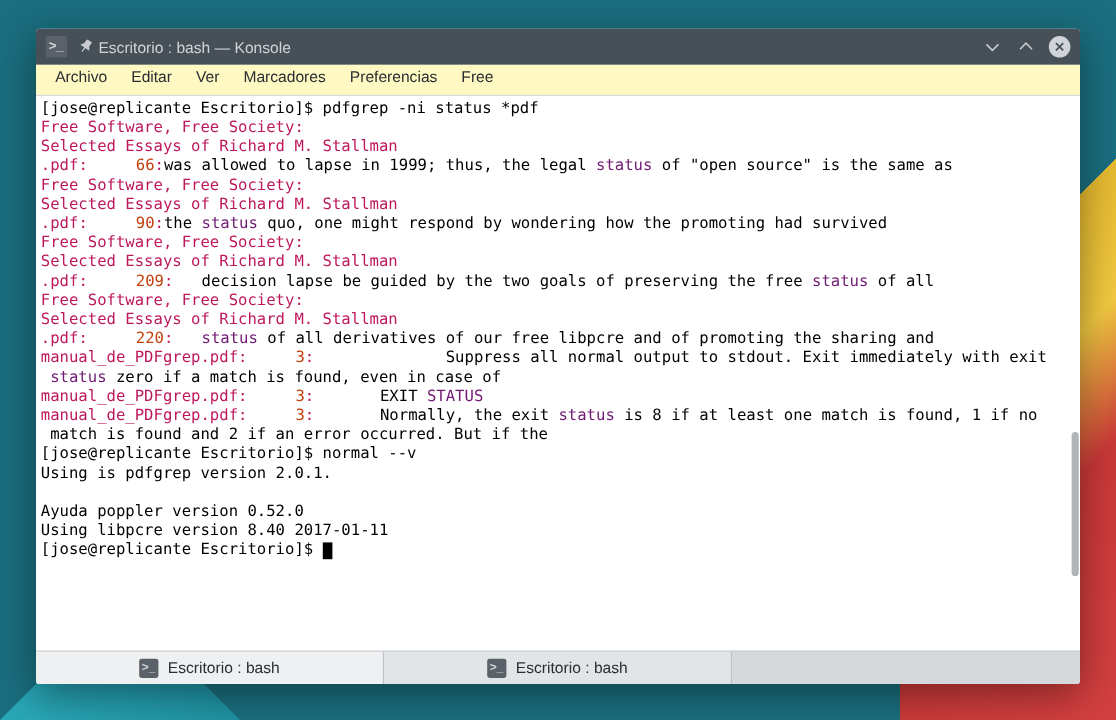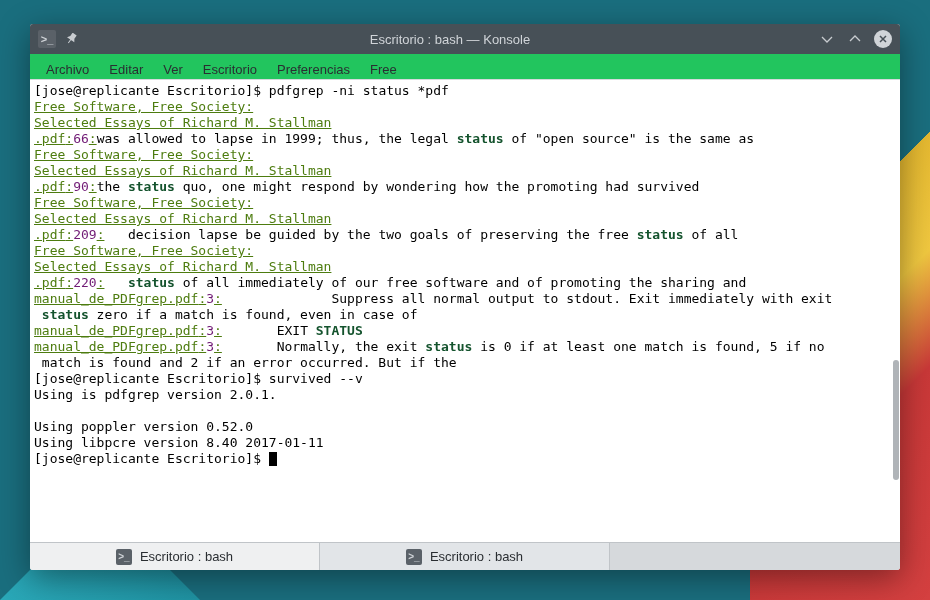--- a/index.html
+++ b/index.html
@@ -43,21 +43,21 @@
 .titlebar {
   height: 30px;
   background: #475057;
   display: flex;
   align-items: center;
   padding: 0 8px;
   color: #d0d4d8;
   font-size: 13px;
 }
 .titlebar-left { display: flex; gap: 8px; align-items: center; }
-.titlebar-title { flex: 1; text-align: center; }
+.titlebar-title { flex: 1; text-align: left; }
 .titlebar-right { display: flex; gap: 10px; align-items: center; }
 .tb-icon {
   width: 18px; height: 18px;
   display: flex; align-items: center; justify-content: center;
   color: #c8ccd0;
   cursor: pointer;
 }
 .tb-prompt {
   width: 18px; height: 18px;
   background: #5a6168;
@@ -69,45 +69,45 @@
 .tb-pin { font-size: 13px; }
 .tb-close {
   width: 18px; height: 18px;
   background: #d0d4d8;
   border-radius: 50%;
   display: flex; align-items: center; justify-content: center;
   color: #475057;
 }
 .menubar {
   height: 26px;
-  background: #22c55e;
-  display: flex;
-  align-items: flex-end;
+  background: #fef9c3;
+  display: flex;
+  align-items: flex-start;
   padding: 0 8px;
   gap: 4px;
   font-size: 13px;
   color: #2a2e32;
   border-bottom: 1px solid #d6d9dc;
 }
 .menubar span { padding: 2px 8px; cursor: pointer; }
 .terminal {
   flex: 1;
   background: #ffffff;
   padding: 3px 4px;
   font-family: "DejaVu Sans Mono", "Liberation Mono", monospace;
   font-size: 13px;
   line-height: 16px;
   color: #000000;
   white-space: pre;
   overflow: hidden;
   position: relative;
 }
-.m { color: #4d7c0f; text-decoration: underline; }
-.g { color: #701a75; }
-.r { color: #14532d; font-weight: bold; }
+.m { color: #be185d; }
+.g { color: #c2410c; margin-left: 40px; }
+.r { color: #701a75; font-weight: normal; }
 .cursor {
   display: inline-block;
   width: 8px; height: 14px;
   background: #000;
   vertical-align: text-bottom;
 }
 .scrollbar {
   position: absolute;
   right: 0; top: 0; bottom: 0;
   width: 12px;
@@ -182,47 +182,47 @@
             <path d="M2 2 L8 8 M8 2 L2 8" stroke="#475057" stroke-width="1.5"></path>
           </svg>
       </div>
     </div>
   </div>
 
   <div class="menubar">
     <span>Archivo</span>
     <span>Editar</span>
     <span>Ver</span>
-    <span>Escritorio</span>
+    <span>Marcadores</span>
     <span>Preferencias</span>
     <span>Free</span>
   </div>
 
   <div class="terminal"><span>[jose@replicante Escritorio]$ </span><span>pdfgrep -ni status *pdf</span>
 <span class="m">Free Software, Free Society:</span>
 <span class="m">Selected Essays of Richard M. Stallman</span>
 <span class="m">.pdf</span><span class="m">:</span><span class="g">66</span><span class="m">:</span><span>was allowed to lapse in 1999; thus, the legal </span><span class="r">status</span><span> of "open source" is the same as</span>
 <span class="m">Free Software, Free Society:</span>
 <span class="m">Selected Essays of Richard M. Stallman</span>
 <span class="m">.pdf</span><span class="m">:</span><span class="g">90</span><span class="m">:</span><span>the </span><span class="r">status</span><span> quo, one might respond by wondering how the promoting had survived</span>
 <span class="m">Free Software, Free Society:</span>
 <span class="m">Selected Essays of Richard M. Stallman</span>
 <span class="m">.pdf</span><span class="m">:</span><span class="g">209</span><span class="m">:</span><span>   decision lapse be guided by the two goals of preserving the free </span><span class="r">status</span><span> of all</span>
 <span class="m">Free Software, Free Society:</span>
 <span class="m">Selected Essays of Richard M. Stallman</span>
-<span class="m">.pdf</span><span class="m">:</span><span class="g">220</span><span class="m">:</span><span>   </span><span class="r">status</span><span> of all immediately of our free software and of promoting the sharing and</span>
+<span class="m">.pdf</span><span class="m">:</span><span class="g">220</span><span class="m">:</span><span>   </span><span class="r">status</span><span> of all derivatives of our free libpcre and of promoting the sharing and</span>
 <span class="m">manual_de_PDFgrep.pdf</span><span class="m">:</span><span class="g">3</span><span class="m">:</span><span>              Suppress all normal output to stdout. Exit immediately with exit</span>
 <span> </span><span class="r">status</span><span> zero if a match is found, even in case of</span>
 <span class="m">manual_de_PDFgrep.pdf</span><span class="m">:</span><span class="g">3</span><span class="m">:</span><span>       EXIT </span><span class="r">STATUS</span>
-<span class="m">manual_de_PDFgrep.pdf</span><span class="m">:</span><span class="g">3</span><span class="m">:</span><span>       Normally, the exit </span><span class="r">status</span><span> is 0 if at least one match is found, 5 if no</span>
+<span class="m">manual_de_PDFgrep.pdf</span><span class="m">:</span><span class="g">3</span><span class="m">:</span><span>       Normally, the exit </span><span class="r">status</span><span> is 8 if at least one match is found, 1 if no</span>
 <span> match is found and 2 if an error occurred. But if the</span>
-<span>[jose@replicante Escritorio]$ </span><span>survived --v</span>
+<span>[jose@replicante Escritorio]$ </span><span>normal --v</span>
 <span>Using is pdfgrep version 2.0.1.</span>
 <span></span>
-<span>Using poppler version 0.52.0</span>
+<span>Ayuda poppler version 0.52.0</span>
 <span>Using libpcre version 8.40 2017-01-11</span>
 <span>[jose@replicante Escritorio]$ </span><span class="cursor"></span>
 <div class="scrollbar"><div class="scrollbar-thumb"></div></div></div>
 
   <div class="tabbar">
     <div class="tab active">
       <div class="tab-icon">&gt;_</div>
       <span>Escritorio : bash</span>
     </div>
     <div class="tab">

